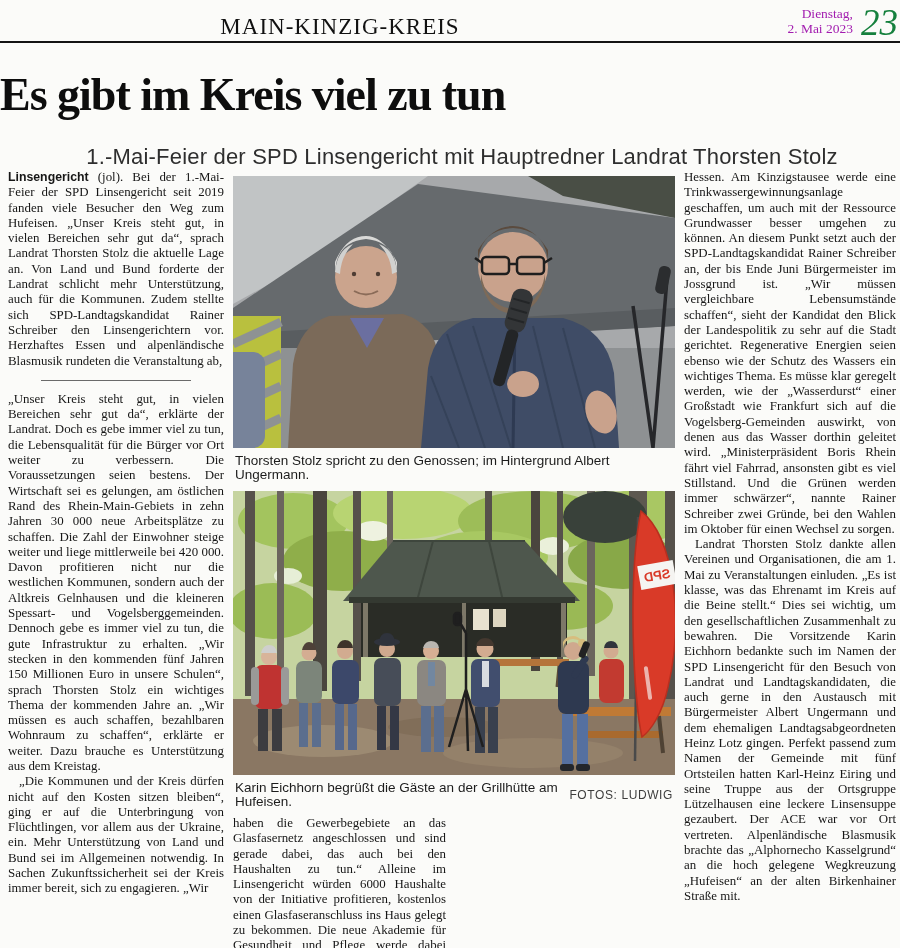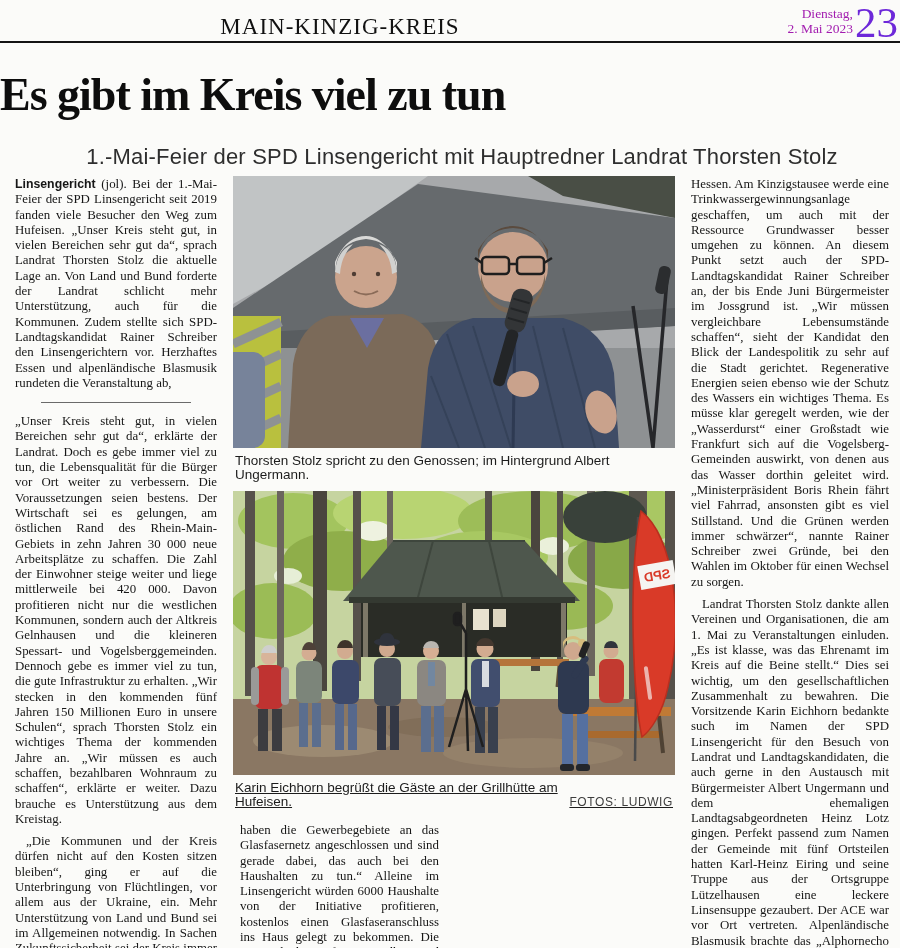--- a/index.html
+++ b/index.html
@@ -12,53 +12,53 @@
   .section-title {
     position:absolute; left:0; top:14px; width:680px; text-align:center;
     font-family:"Liberation Serif", serif; font-size:23px; letter-spacing:1px;
     color:#111;
   }
   .dateline {
     position:absolute; right:47px; top:6px; text-align:right;
     font-size:13.5px; line-height:15px; color:#a21caf;
   }
   .page-number {
-    position:absolute; right:2px; top:0px; font-size:43px; line-height:46px; color:#6d28d9;
+    position:absolute; right:2px; top:0px; font-size:37px; line-height:46px; color:#15803d;font-style:italic;
   }
   .masthead-rule {
     position:absolute; left:0; top:41px; width:900px; height:2px; background:#141414;
   }
   
   .headline {
     position:absolute; left:0; top:68px; width:900px; margin:0; text-align:left;
     font-family:"Liberation Serif", serif; font-weight:700; font-size:46px;
     letter-spacing:-1px; color:#0d0d0d;
   }
   .subheadline {
     position:absolute; left:0; top:132px; width:900px; margin:12px; text-align:center;
     font-family:"Liberation Sans", sans-serif; font-weight:400; font-size:22px;
     color:#2e2e2e; letter-spacing:0.2px;
   }
   
   .body-text p {
-    margin:7px; font-size:12.9px; line-height:15.3px; text-align:justify; color:#161616;
+    margin:0; font-size:12.9px; line-height:15.3px; text-align:justify; color:#161616;
   }
   .body-text p.indent { text-indent:11px; }
   .col-left  { position:absolute; left:8px;   top:170px; width:216px; height:778px; overflow:hidden; }
   .col-right { position:absolute; left:684px; top:170px; width:212px; height:778px; overflow:hidden; }
   .mid       { position:absolute; left:233px; top:176px; width:442px; height:846px; overflow:hidden; }
   .lead-loc { font-family:"Liberation Sans", sans-serif; font-weight:700; font-size:12.3px; }
   .divider { width:150px; margin:11px auto; border:0; border-top:1px solid #6a6a6a; height:0; }
   
   .photo { display:block; }
   .caption {
     font-family:"Liberation Sans", sans-serif; font-size:13.5px; line-height:14px;
     color:#1c1c1c; padding:6px 2px 9px 2px;
   }
-  .caption-row { display:flex; justify-content:space-between; align-items:flex-end; padding-bottom:7px;text-decoration:underline; }
+  .caption-row { display:flex; justify-content:space-between; align-items:center; padding-bottom:7px; }
   .credit {
     font-family:"Liberation Sans", sans-serif; font-size:12px; letter-spacing:0.6px;
     color:#3d3d3d; white-space:nowrap;
   }
   .mid-cols { display:flex; gap:15px; }
   .mid-cols .mcol { width:213px; overflow:hidden; }
 </style>
 </head>
 <body>
 

